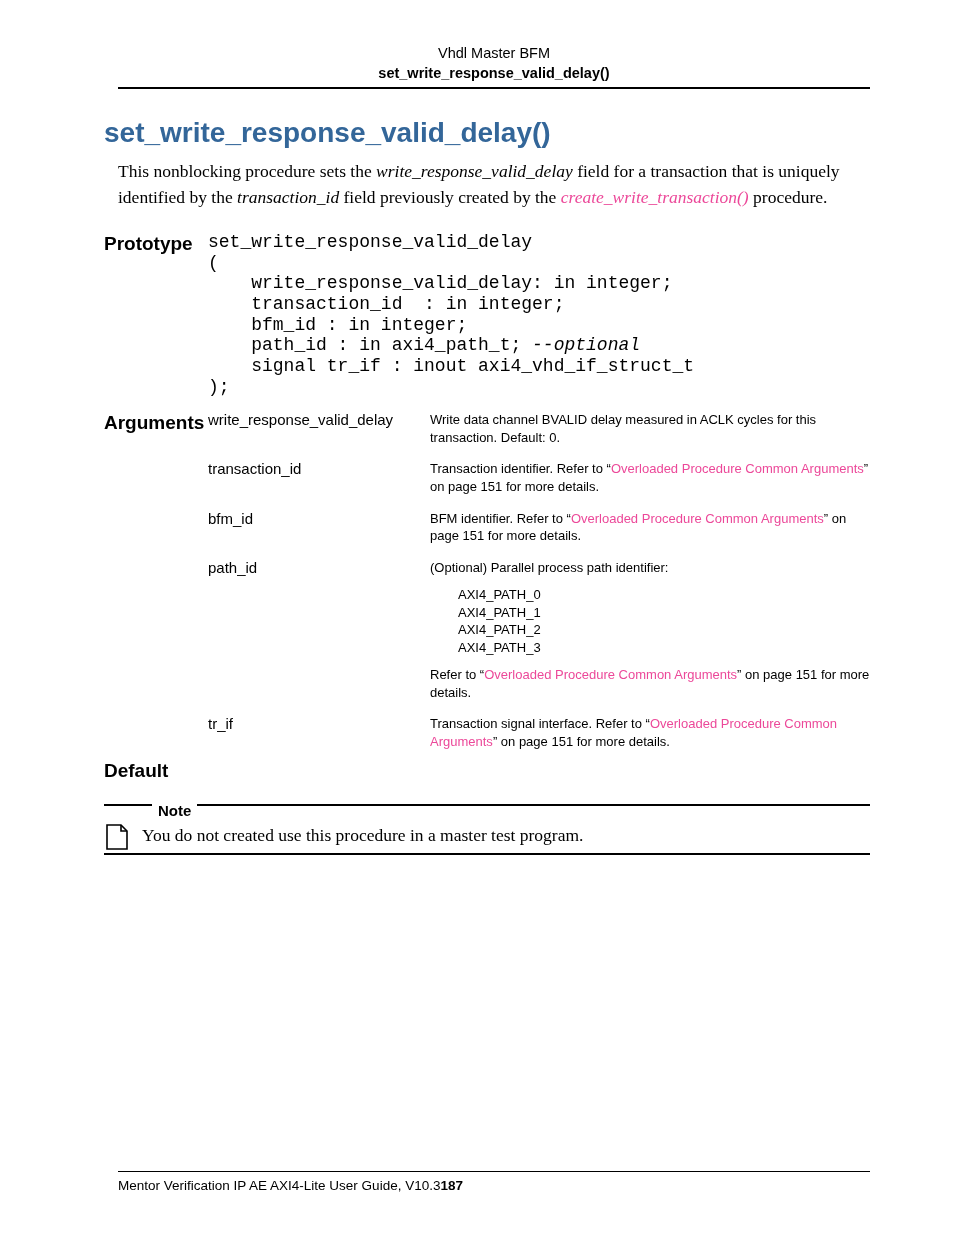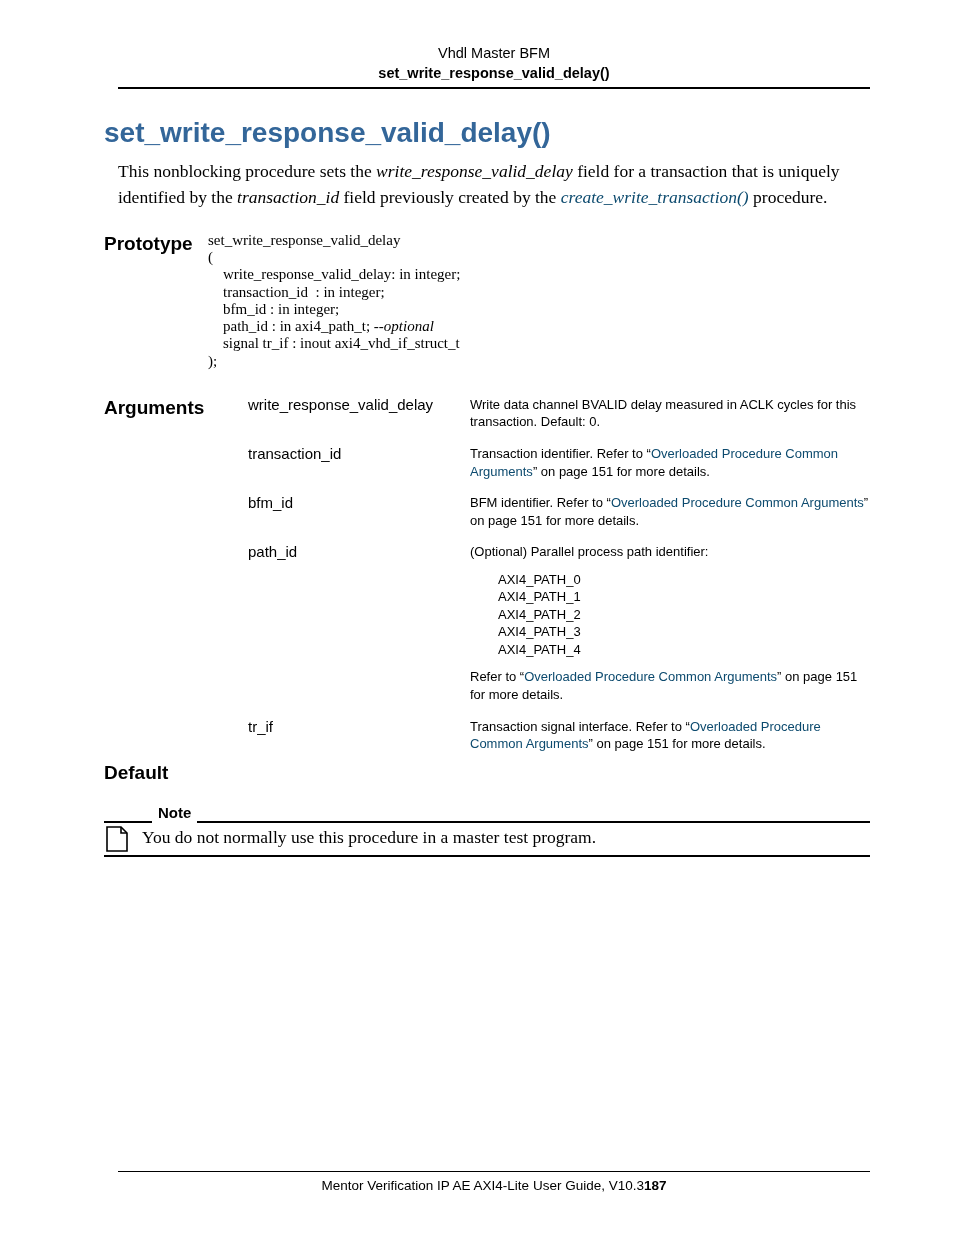--- a/index.html
+++ b/index.html
@@ -11,44 +11,44 @@
     color: #000;
     position: relative;
     padding: 44px 84px 0 118px;
   }
   .header-right { text-align: center; font-family: Arial, Helvetica, sans-serif; font-size: 14.5px; line-height: 1.35; }
   .header-right .bold { font-weight: bold; }
   .hr-top { border: none; border-top: 2px solid #000; margin-top: 4px; }
   .h1 { color: #336699; font-family: Arial, Helvetica, sans-serif; font-weight: bold; font-size: 28px; margin-top: 28px; margin-left: -14px; }
   .intro { font-size: 17.5px; line-height: 1.45; margin-top: 10px; }
   .intro .ital { font-style: italic; }
-  .link { color: #0c4a6e; text-align: right; }
+  .link { color: #ec4899; text-align: right; }
   .section-row { display: flex; margin-top: 22px; }
   .section-row.tight { margin-top: 2px; }
   .label-col { width: 104px; flex: 0 0 104px; font-family: Arial, Helvetica, sans-serif; font-weight: bold; font-size: 19px; margin-left: -14px; padding-top: 1px; }
   .body-col { flex: 1; }
-  pre.code { font-family: Liberation Serif, serif; font-size: 15px; line-height: 1.15; white-space: pre; }
+  pre.code { font-family: Liberation Mono, monospace; font-size: 18px; line-height: 1.15; white-space: pre; }
   pre.code .ital { font-style: italic; }
   .arg-row { display: flex; margin-bottom: 14px; }
   .arg-row.first { margin-top: 0; }
   .arg-name { width: 222px; flex: 0 0 222px; font-family: Arial, Helvetica, sans-serif; font-size: 15px; }
   .arg-desc { flex: 1; font-family: Arial, Helvetica, sans-serif; font-size: 13px; line-height: 1.35; }
   .arg-desc .indent { padding-left: 28px; margin: 10px 0; }
   .note-wrap { margin-top: 22px; margin-left: -14px; }
-  .note-top { display: flex; align-items: flex-end; }
+  .note-top { display: flex; align-items: flex-start; }
   .note-line-left { width: 48px; border-top: 2px solid #000; height: 0; }
   .note-label { font-family: Arial, Helvetica, sans-serif; font-weight: bold; font-size: 15px; padding: 0 6px; position: relative; top: -2px; }
   .note-line-right { flex: 1; border-top: 2px solid #000; height: 0; }
   .note-body-row { display: flex; align-items: flex-start; margin-top: 2px; }
   .note-icon { width: 26px; height: 28px; margin-left: 0; margin-right: 12px; flex: 0 0 26px; }
   .note-text { font-size: 17.5px; line-height: 1.45; flex: 1; }
   .note-bottom { border: none; border-top: 2px solid #000; margin-top: 2px; }
   .footer { position: absolute; left: 118px; right: 84px; bottom: 42px; }
   .footer-hr { border: none; border-top: 1px solid #000; margin-bottom: 6px; }
-  .footer-row { display: flex; justify-content: center; font-family: Arial, Helvetica, sans-serif; font-size: 13.5px; }
+  .footer-row { display: flex; justify-content: flex-start; font-family: Arial, Helvetica, sans-serif; font-size: 13.5px; }
   .footer .right { font-weight: bold; }
   .footer .date { font-family: Arial, Helvetica, sans-serif; font-size: 13.5px; }
 </style>
 </head>
 <body>
 
 <div class="header-right">
   <div>Vhdl Master BFM</div>
   <div class="bold">set_write_response_valid_delay()</div>
 </div>
@@ -67,21 +67,21 @@
 <span>(</span>
 <span>    write_response_valid_delay: in integer;</span>
 <span>    transaction_id  : in integer;</span>
 <span>    bfm_id : in integer;</span>
 <span>    path_id : in axi4_path_t; </span><span class="ital">--optional</span>
 <span>    signal tr_if : inout axi4_vhd_if_struct_t</span>
 <span>);</span></pre>
   </div>
 </div>
 
-<div class="section-row" style="margin-top:26px;gap:40px;">
+<div class="section-row" style="margin-top:14px;">
   <div class="label-col">Arguments</div>
   <div class="body-col">
 
     <div class="arg-row first">
       <div class="arg-name">write_response_valid_delay</div>
       <div class="arg-desc">Write data channel BVALID delay measured in ACLK cycles for this transaction. Default: 0.</div>
     </div>
 
     <div class="arg-row">
       <div class="arg-name">transaction_id</div>
@@ -99,21 +99,20 @@
 
     <div class="arg-row">
       <div class="arg-name">path_id</div>
       <div class="arg-desc">
         <div>(Optional) Parallel process path identifier:</div>
         <div class="indent">
           <div>AXI4_PATH_0</div>
           <div>AXI4_PATH_1</div>
           <div>AXI4_PATH_2</div>
           <div>AXI4_PATH_3</div>
-          <div>AXI4_PATH_4</div>
         </div>
         <div>
           <span>Refer to “</span><span class="link">Overloaded Procedure Common Arguments</span><span>” on page 151 for more details.</span>
         </div>
       </div>
     </div>
 
     <div class="arg-row" style="margin-bottom:6px;">
       <div class="arg-name">tr_if</div>
       <div class="arg-desc">
@@ -132,21 +131,21 @@
   <div class="note-top">
     <div class="note-line-left"></div>
     <div class="note-label">Note</div>
     <div class="note-line-right"></div>
   </div>
   <div class="note-body-row">
     <svg class="note-icon" viewBox="0 0 24 28">
       <path d="M2 2 H16 L22 8 V26 H2 Z" fill="none" stroke="#000" stroke-width="1.6"></path>
       <path d="M16 2 V8 H22" fill="none" stroke="#000" stroke-width="1.6"></path>
     </svg>
-    <div class="note-text">You do not normally use this procedure in a master test program.</div>
+    <div class="note-text">You do not created use this procedure in a master test program.</div>
   </div>
   <hr class="note-bottom">
 </div>
 
 <div class="footer">
   <hr class="footer-hr">
   <div class="footer-row">
     <div>Mentor Verification IP AE AXI4-Lite User Guide, V10.3</div>
     <div class="right">187</div>
   </div>

